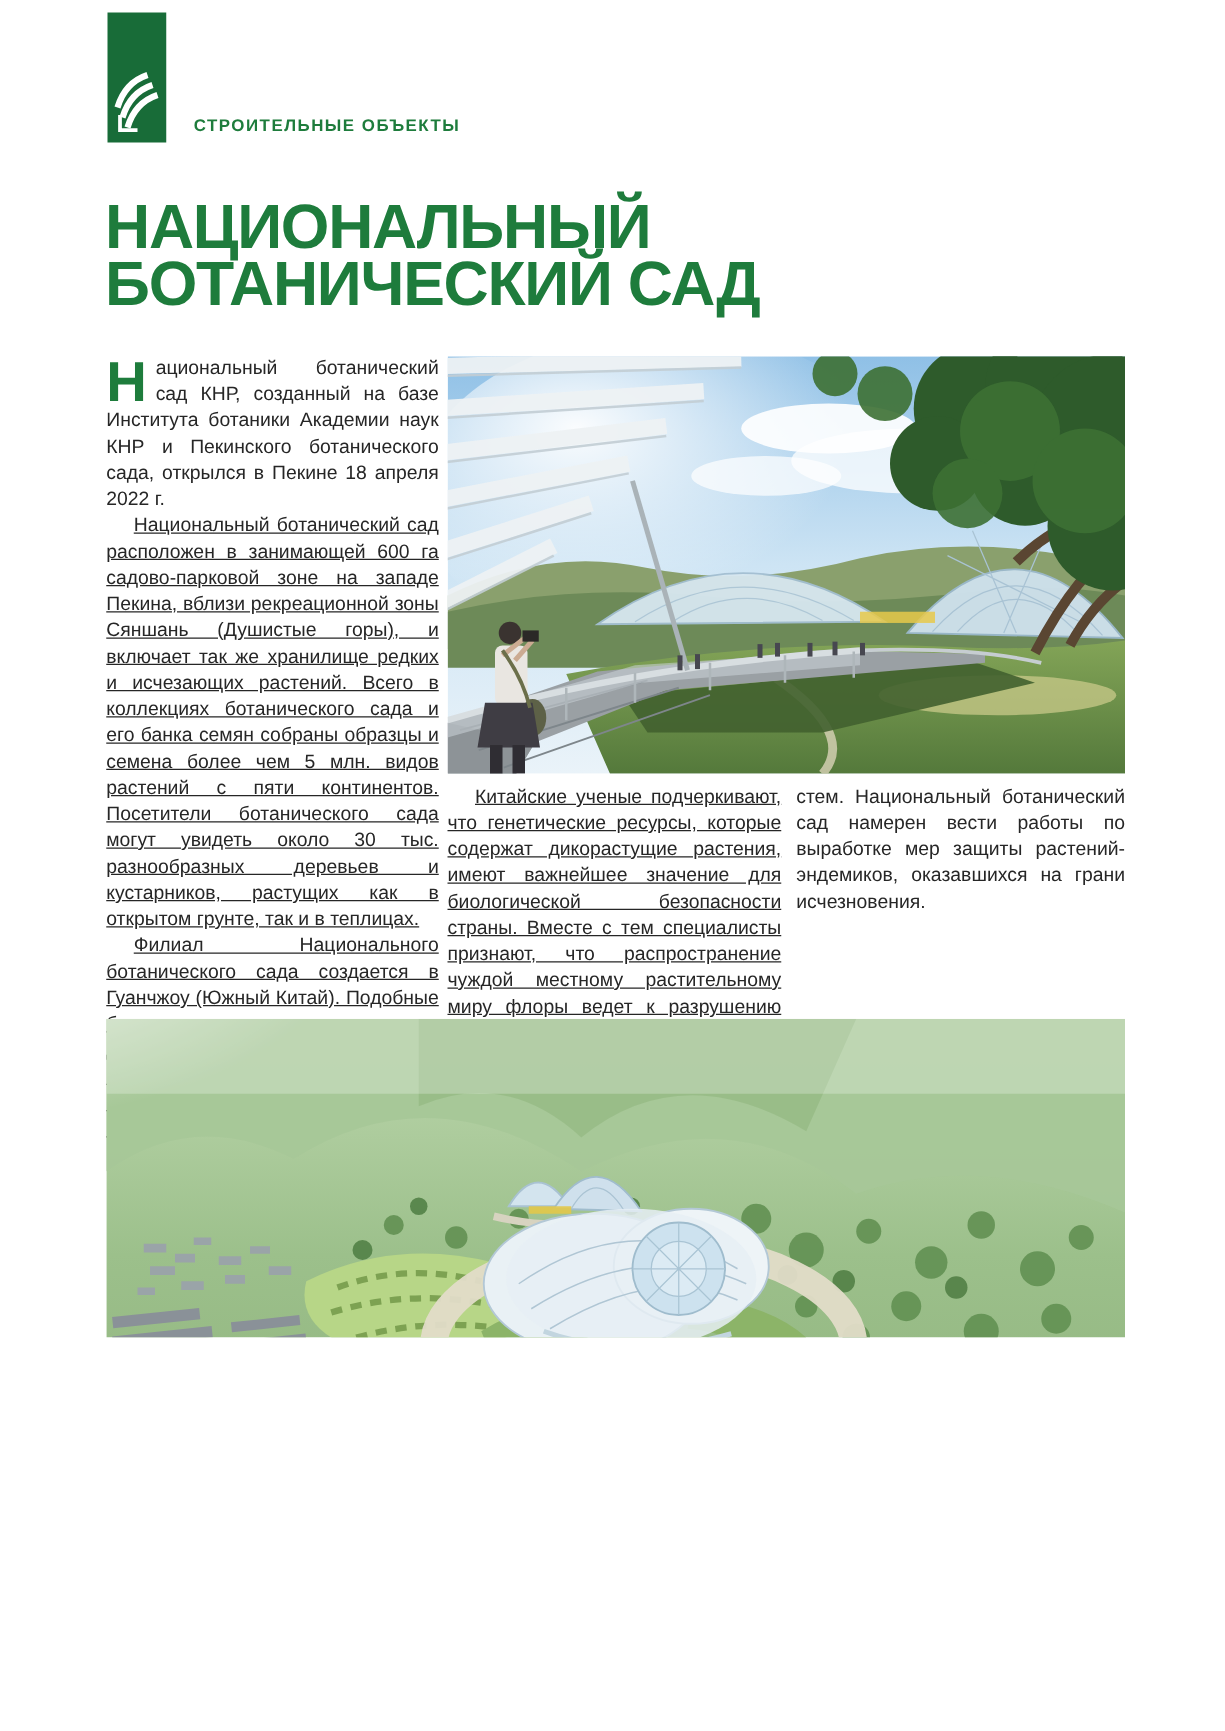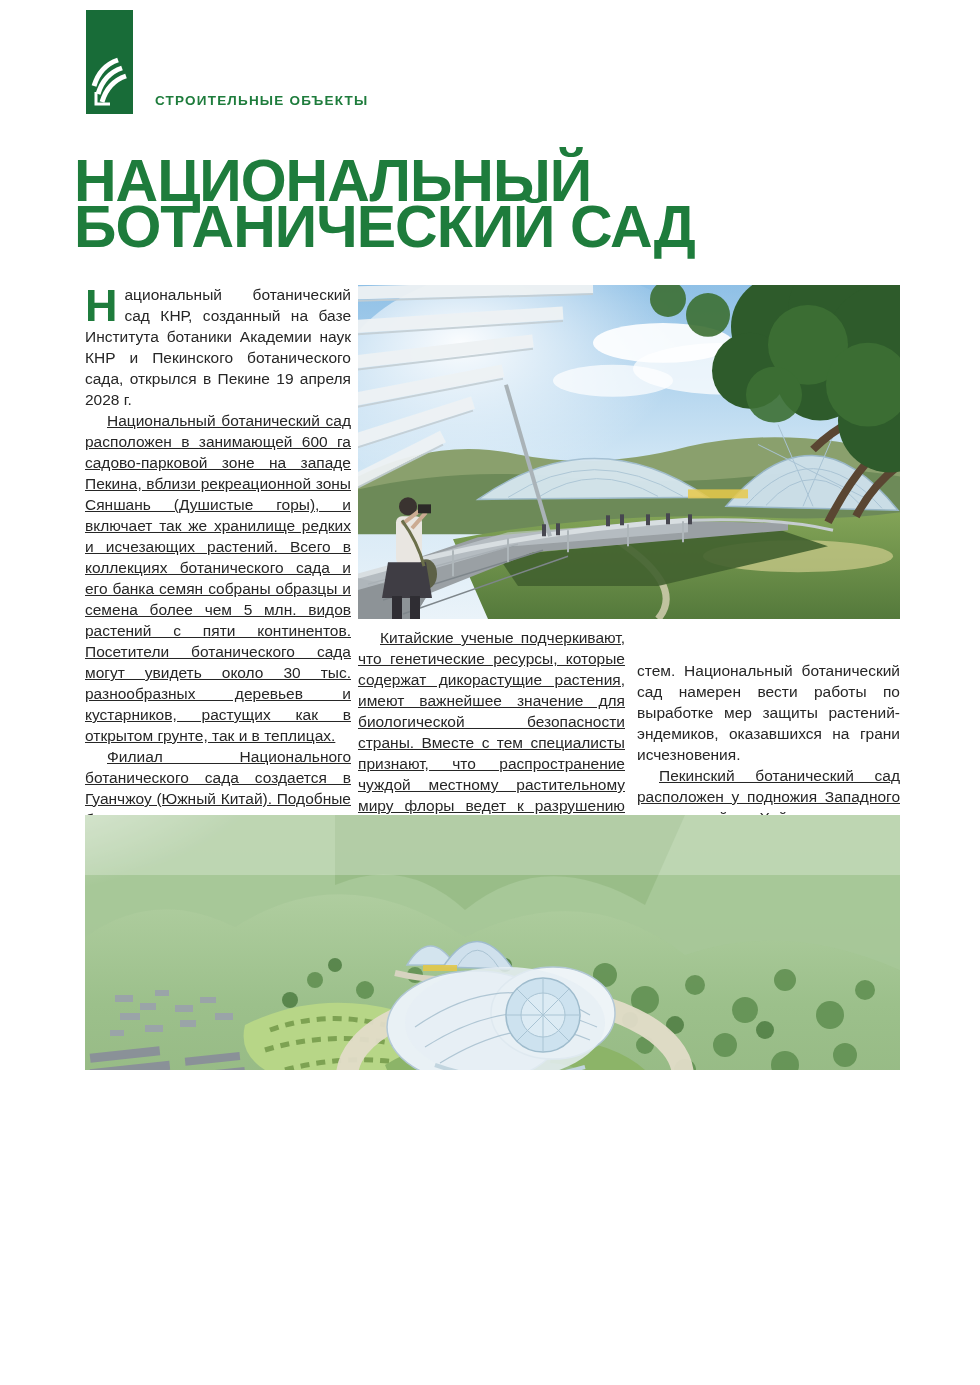--- a/index.html
+++ b/index.html
@@ -12,30 +12,30 @@
     position:relative;width:980px;height:1070px;background:#ffffff;overflow:hidden;
     font-family:"Liberation Sans","DejaVu Sans",sans-serif;color:var(--body-text);
   }
   
   .logo-block{position:absolute;left:86px;top:10px;width:47px;height:104px;background:var(--logo-green);}
   .logo-block svg{position:absolute;left:4px;bottom:6px;}
   
   .section-label{position:absolute;left:155px;top:93px;font-size:13.5px;font-weight:700;
     letter-spacing:1.2px;color:var(--accent);}
   
-  .title{position:absolute;left:74px;top:158px;width:820px;color:var(--accent);
-    font-weight:700;font-size:59px;line-height:46px;letter-spacing:-1px;}
+  .title{position:absolute;left:84px;top:158px;width:820px;color:var(--accent);
+    font-weight:700;font-size:50px;line-height:46px;letter-spacing:-1px;}
   .title span{display:block;}
   
   .col{position:absolute;font-size:15.5px;line-height:21px;text-align:justify;color:var(--body-text);}
   .col p{margin:0;}
   .col p.ind{text-indent:22px;text-decoration:underline;}
   .col1{left:85px;top:284px;width:266px;}
   .col2{left:358px;top:627px;width:267px;}
-  .col3{left:637px;top:627px;width:263px;margin-top:33px;}
+  .col3{left:637px;top:627px;width:263px;}
   .dropcap{float:left;font-size:45px;line-height:37px;font-weight:700;color:var(--accent);
     margin:3px 7px 0 0;}
   
   .photo{position:absolute;overflow:hidden;}
   .photo svg{display:block;width:100%;height:100%;}
   .photo-top{left:358px;top:285px;width:542px;height:334px;}
   .photo-bottom{left:85px;top:815px;width:815px;height:420px;}
   
   .footer-box{position:absolute;left:88px;top:1285px;width:45px;height:85px;background:var(--accent);}
   .footer-box .num{display:block;text-align:center;margin-top:13px;color:#ffffff;font-weight:400;font-size:15px;}
@@ -60,21 +60,21 @@
     </svg>
   </div>
 
   <div class="section-label">СТРОИТЕЛЬНЫЕ ОБЪЕКТЫ</div>
 
   <h1 class="title" style="margin:0;">
     <span>НАЦИОНАЛЬНЫЙ БОТАНИЧЕСКИЙ САД</span>
   </h1>
 
   <div class="col col1">
-    <p><span class="dropcap">Н</span><span>ациональный ботанический сад КНР, созданный на базе Института ботаники Академии наук КНР и Пекинского ботанического сада, открылся в Пекине 19 апреля 2028 г.</span></p>
+    <p><span class="dropcap">Н</span><span>ациональный ботанический сад КНР, созданный на базе Института ботаники Академии наук КНР и Пекинского ботанического сада, открылся в Пекине 18 апреля 2022 г.</span></p>
     <p class="ind">Национальный ботанический сад расположен в занимающей 600 га садово-парковой зоне на западе Пекина, вблизи рекреационной зоны Сяншань (Душистые горы), и включает так же хранилище редких и исчезающих растений. Всего в коллекциях ботанического сада и его банка семян собраны образцы и семена более чем 5 млн. видов растений с пяти континентов. Посетители ботанического сада могут увидеть около 30 тыс. разнообразных деревьев и кустарников, растущих как в открытом грунте, так и в теплицах.</p>
     <p class="ind">Филиал Национального ботанического сада создается в Гуанчжоу (Южный Китай). Подобные ботанические сады появятся и в других районах Китая, чтобы охватить 85% дикорастущей флоры КНР, включая все редкие и исчезающие растения.</p>
   </div>
 
   <div class="photo photo-top" role="img" aria-label="Посетители на смотровой дорожке у куполов оранжерей ботанического сада">
     <svg viewBox="0 0 542 335" preserveAspectRatio="none">
       <defs>
         <linearGradient id="sky" x1="0" y1="0" x2="0" y2="1">
           <stop offset="0" stop-color="#8fc0e6"></stop>
             <stop offset="0.5" stop-color="#cde4f4"></stop>
@@ -178,21 +178,20 @@
       <path d="M44,236 Q60,258 66,282" stroke="#6b6f4a" stroke-width="3" fill="none"></path>
     </svg>
   </div>
 
   <div class="col col2">
     <p class="ind">Китайские ученые подчеркивают, что генетические ресурсы, которые содержат дикорастущие растения, имеют важнейшее значение для биологической безопасности страны. Вместе с тем специалисты признают, что распространение чуждой местному растительному миру флоры ведет к разрушению сложившихся биоси-</p>
   </div>
 
   <div class="col col3">
     <p>стем. Национальный ботанический сад намерен вести работы по выработке мер защиты растений-эндемиков, оказавшихся на грани исчезновения.</p>
-    <p class="ind">Пекинский ботанический сад расположен у подножия Западного холма в районе Хайдянь, к северо-западу от центра Пекина. Занимая</p>
   </div>
 
   <div class="photo photo-bottom" role="img" aria-label="Вид сверху на Национальный ботанический сад в Пекине с центральной оранжереей">
     <svg viewBox="0 0 815 420" preserveAspectRatio="none">
       <defs>
         <linearGradient id="aer" x1="0" y1="0" x2="0" y2="1">
           <stop offset="0" stop-color="#bdd7ae"></stop>
             <stop offset="0.45" stop-color="#9cc08b"></stop>
             <stop offset="1" stop-color="#8db07a"></stop>
         </linearGradient>

